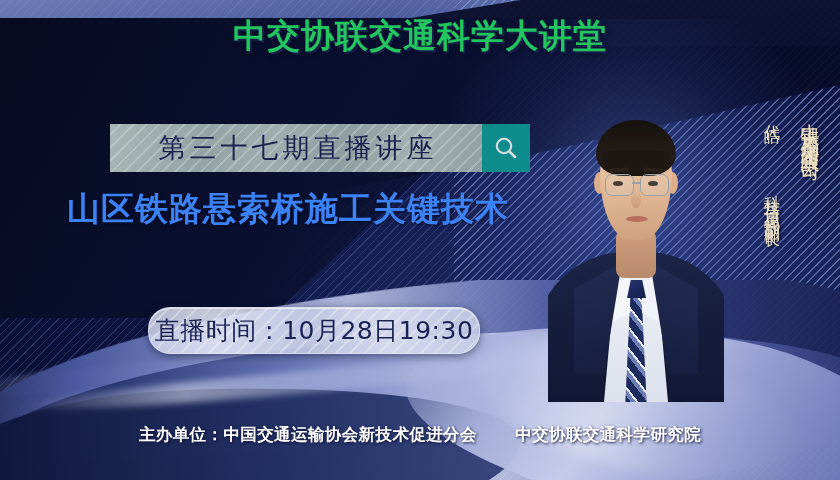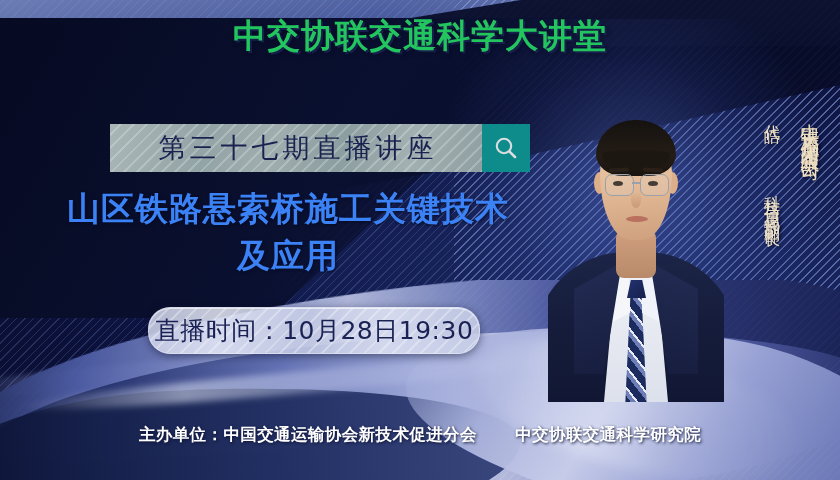--- a/index.html
+++ b/index.html
@@ -457,21 +457,20 @@
     <div class="search-box">
       <svg width="26" height="26" viewBox="0 0 26 26">
         <circle cx="11" cy="11" r="7.2" fill="none" stroke="#d9dddf" stroke-width="2.1"></circle>
         <line x1="16.3" y1="16.3" x2="22" y2="22" stroke="#d9dddf" stroke-width="2.6" stroke-linecap="round"></line>
       </svg>
     </div>
   </div>
 
   <div class="main-title">
     <div>山区铁路悬索桥施工关键技术</div>
-    <div>及应用</div>
   </div>
 
   <div class="time-box">
     <span class="time-text">直播时间：10月28日19:30</span>
   </div>
 
   <div class="vcol vcol-org">中铁大桥局集团有限公司</div>
   <div class="vcol vcol-name">代皓</div>
   <div class="vcol vcol-role">科技与信息化部副部长</div>
 

